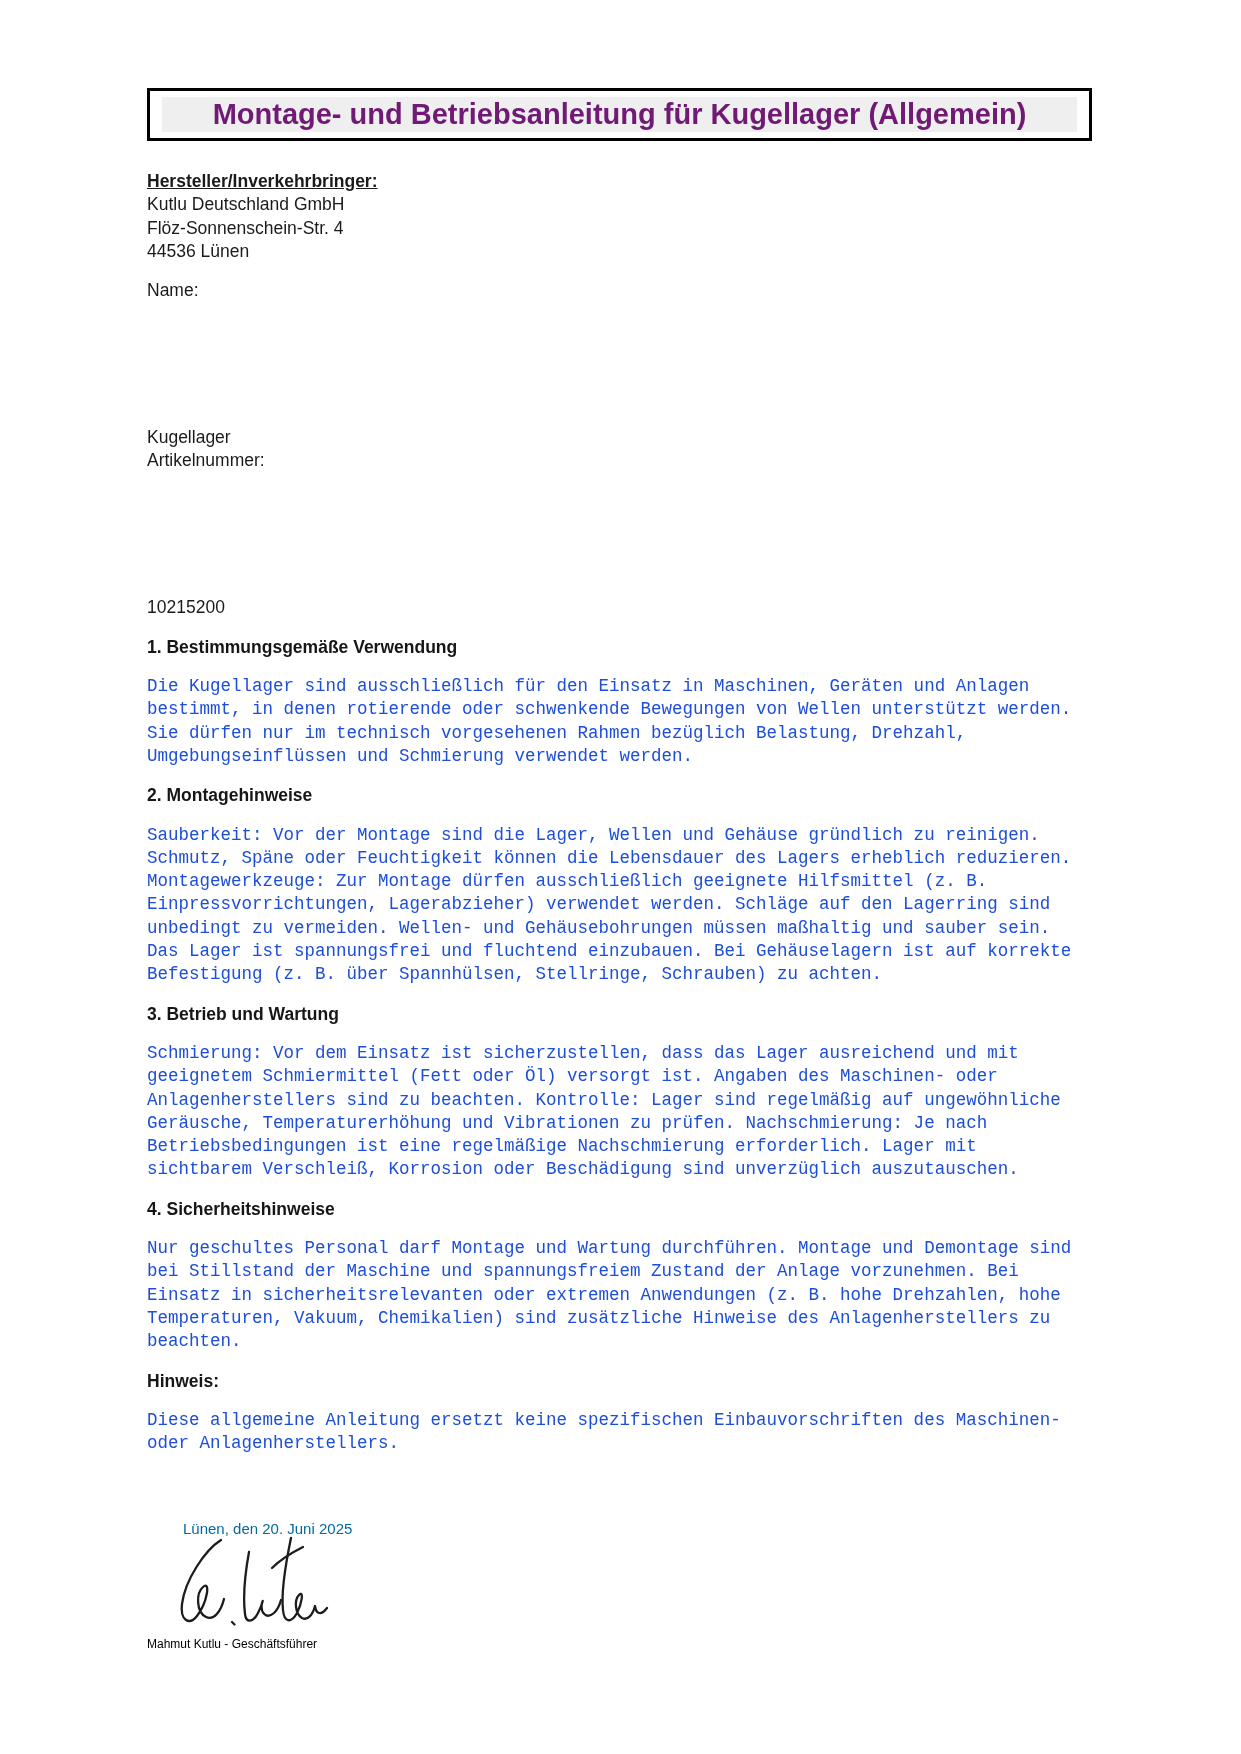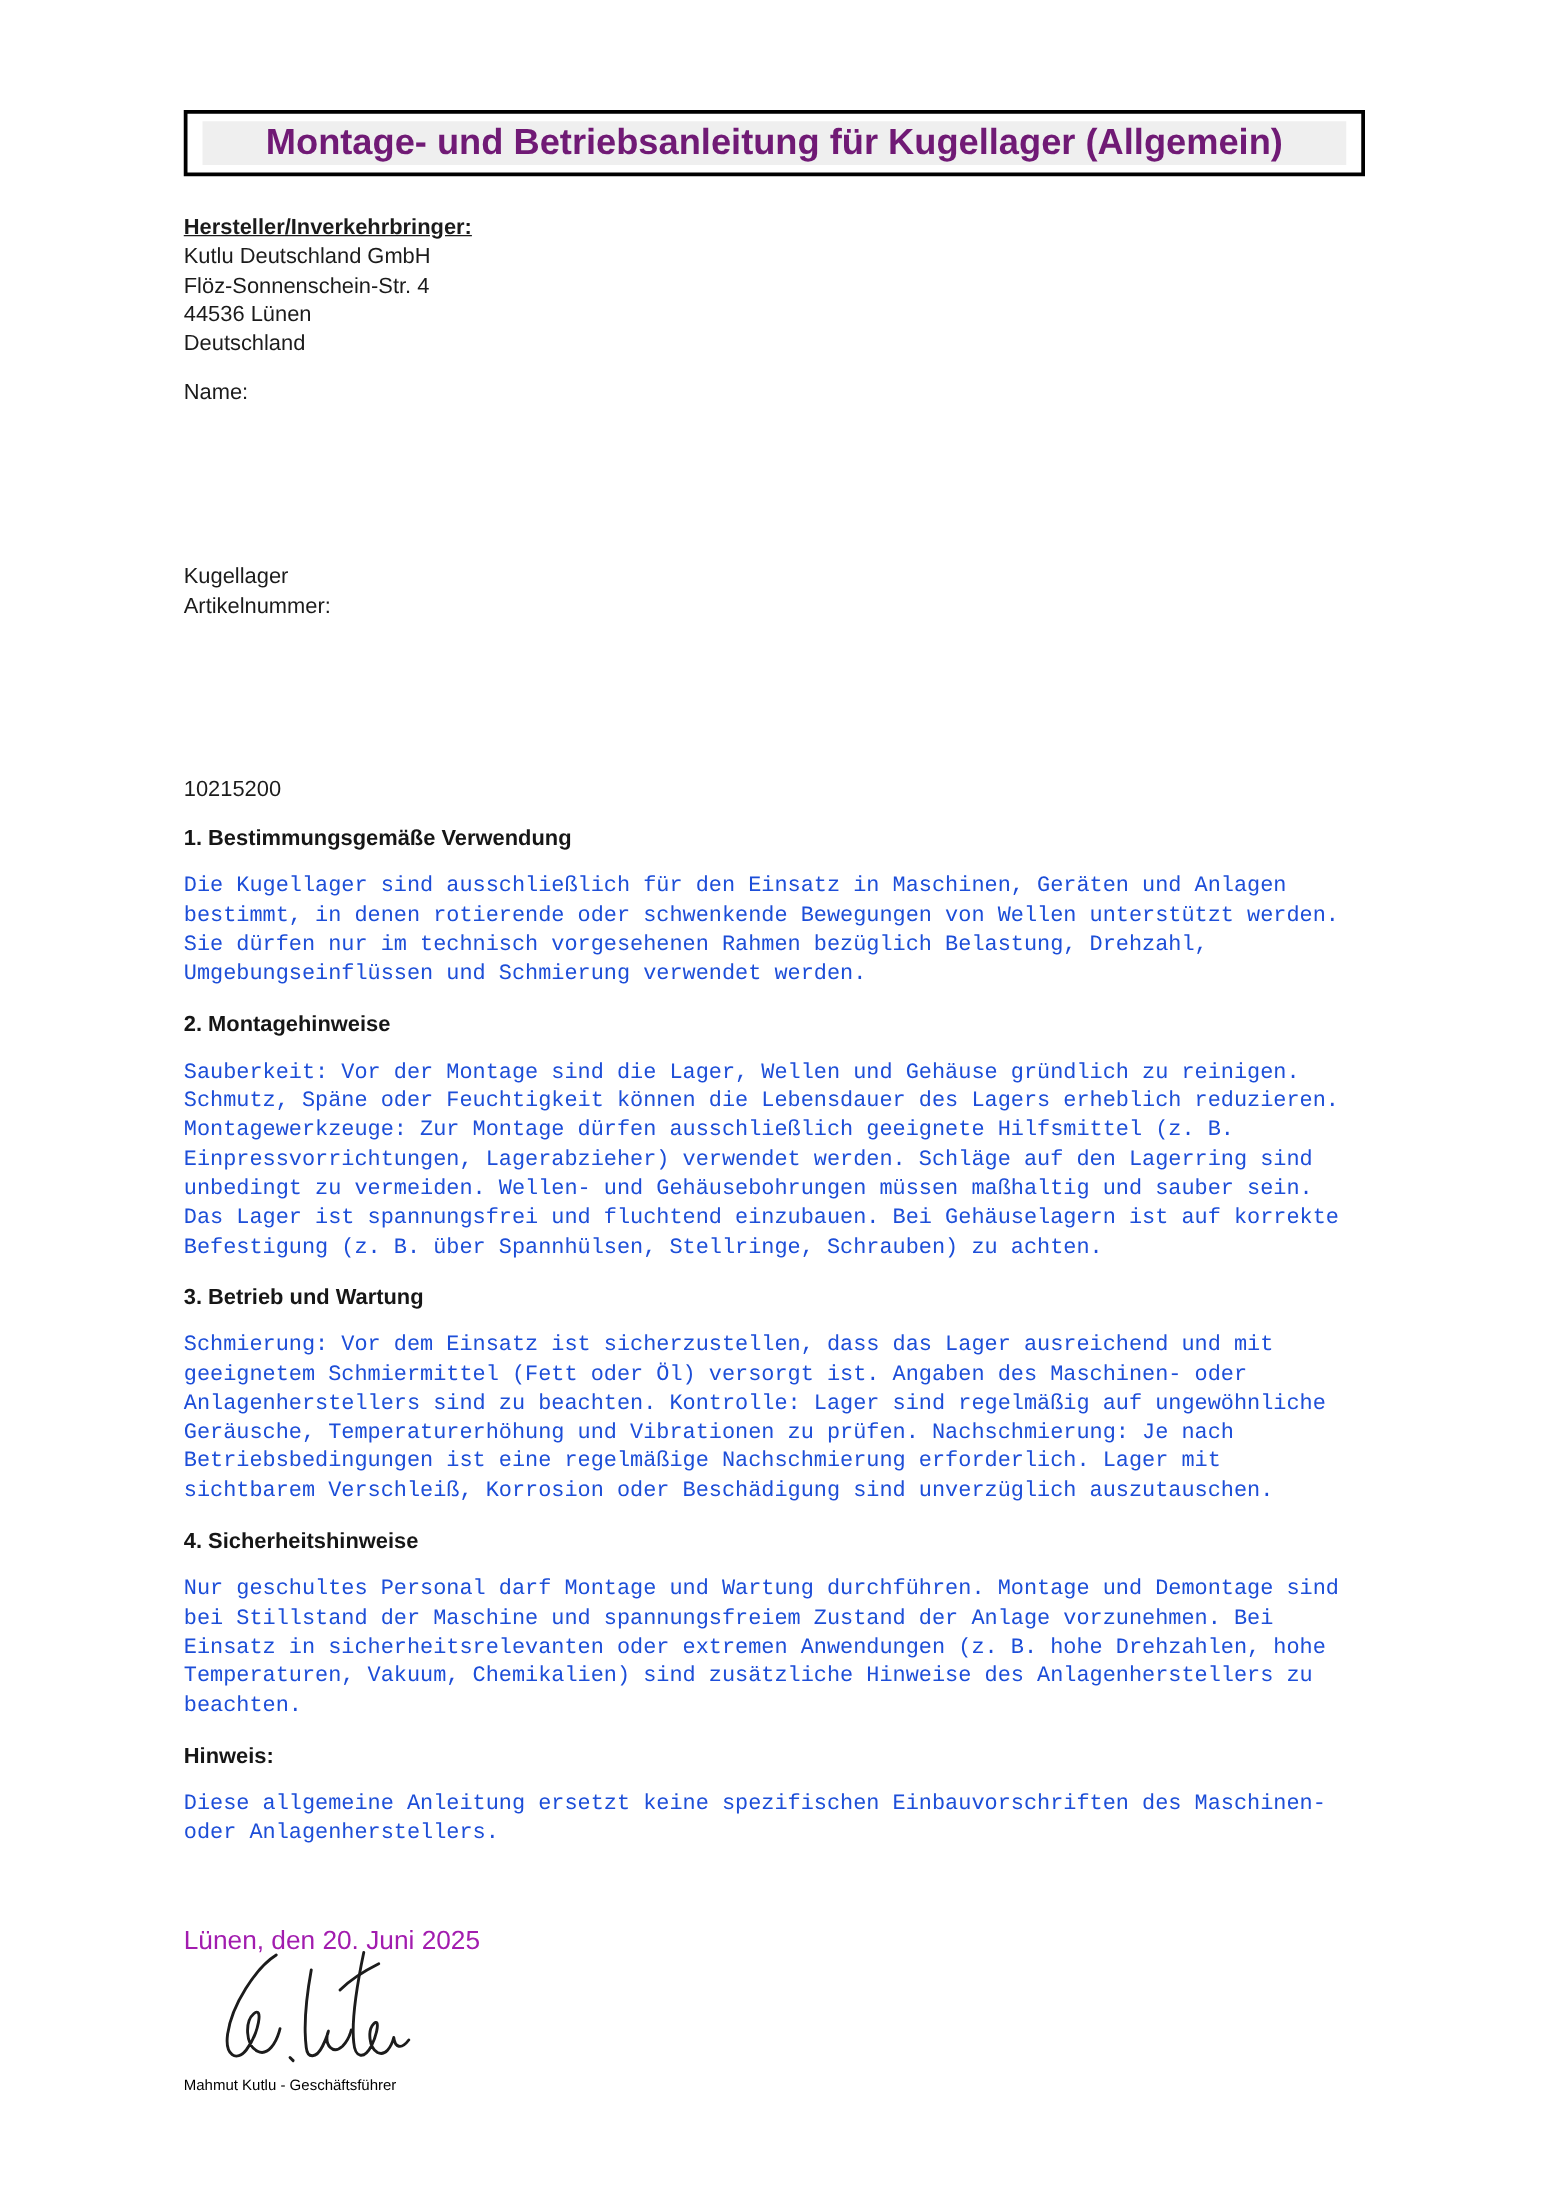--- a/index.html
+++ b/index.html
@@ -52,23 +52,24 @@
     margin: 16px 0;
     color: #161616;
   }
   .section-body {
     margin: 4px 0;
     color: #1d4ed8;
     font-family: Liberation Mono, monospace;
   }
   .signature-block { margin-top: 62px; }
   .place-date {
-    font-size: 21px;
+    font-size: 15px;
     line-height: 23px;
-    color: #a21caf;
+    color: #0369a1;
+    margin-left: 36px;
   }
   .signature-svg {
     display: block;
     margin: -4px 0 0 22px;
     overflow: visible;
   }
   .signer-name {
     font-size: 12px;
     line-height: 18px;
     margin-top: 4px;
@@ -82,21 +83,20 @@
 
   <div class="title-box">
     <div class="title-inner">Montage- und Betriebsanleitung für Kugellager (Allgemein)</div>
   </div>
 
   <div class="manufacturer body-text">
     <div class="manufacturer-heading">Hersteller/Inverkehrbringer:</div>
     <div>Kutlu Deutschland GmbH</div>
     <div>Flöz-Sonnenschein-Str. 4</div>
     <div>44536 Lünen</div>
-    <div>Deutschland</div>
   </div>
 
   <div class="product-block body-text">
     <div class="kv-row">
       <span class="kv-label">Name:</span>
       <span class="kv-value">Kugellager</span>
     </div>
     <div class="kv-row">
       <span class="kv-label">Artikelnummer:</span>
       <span class="kv-value">10215200</span>

